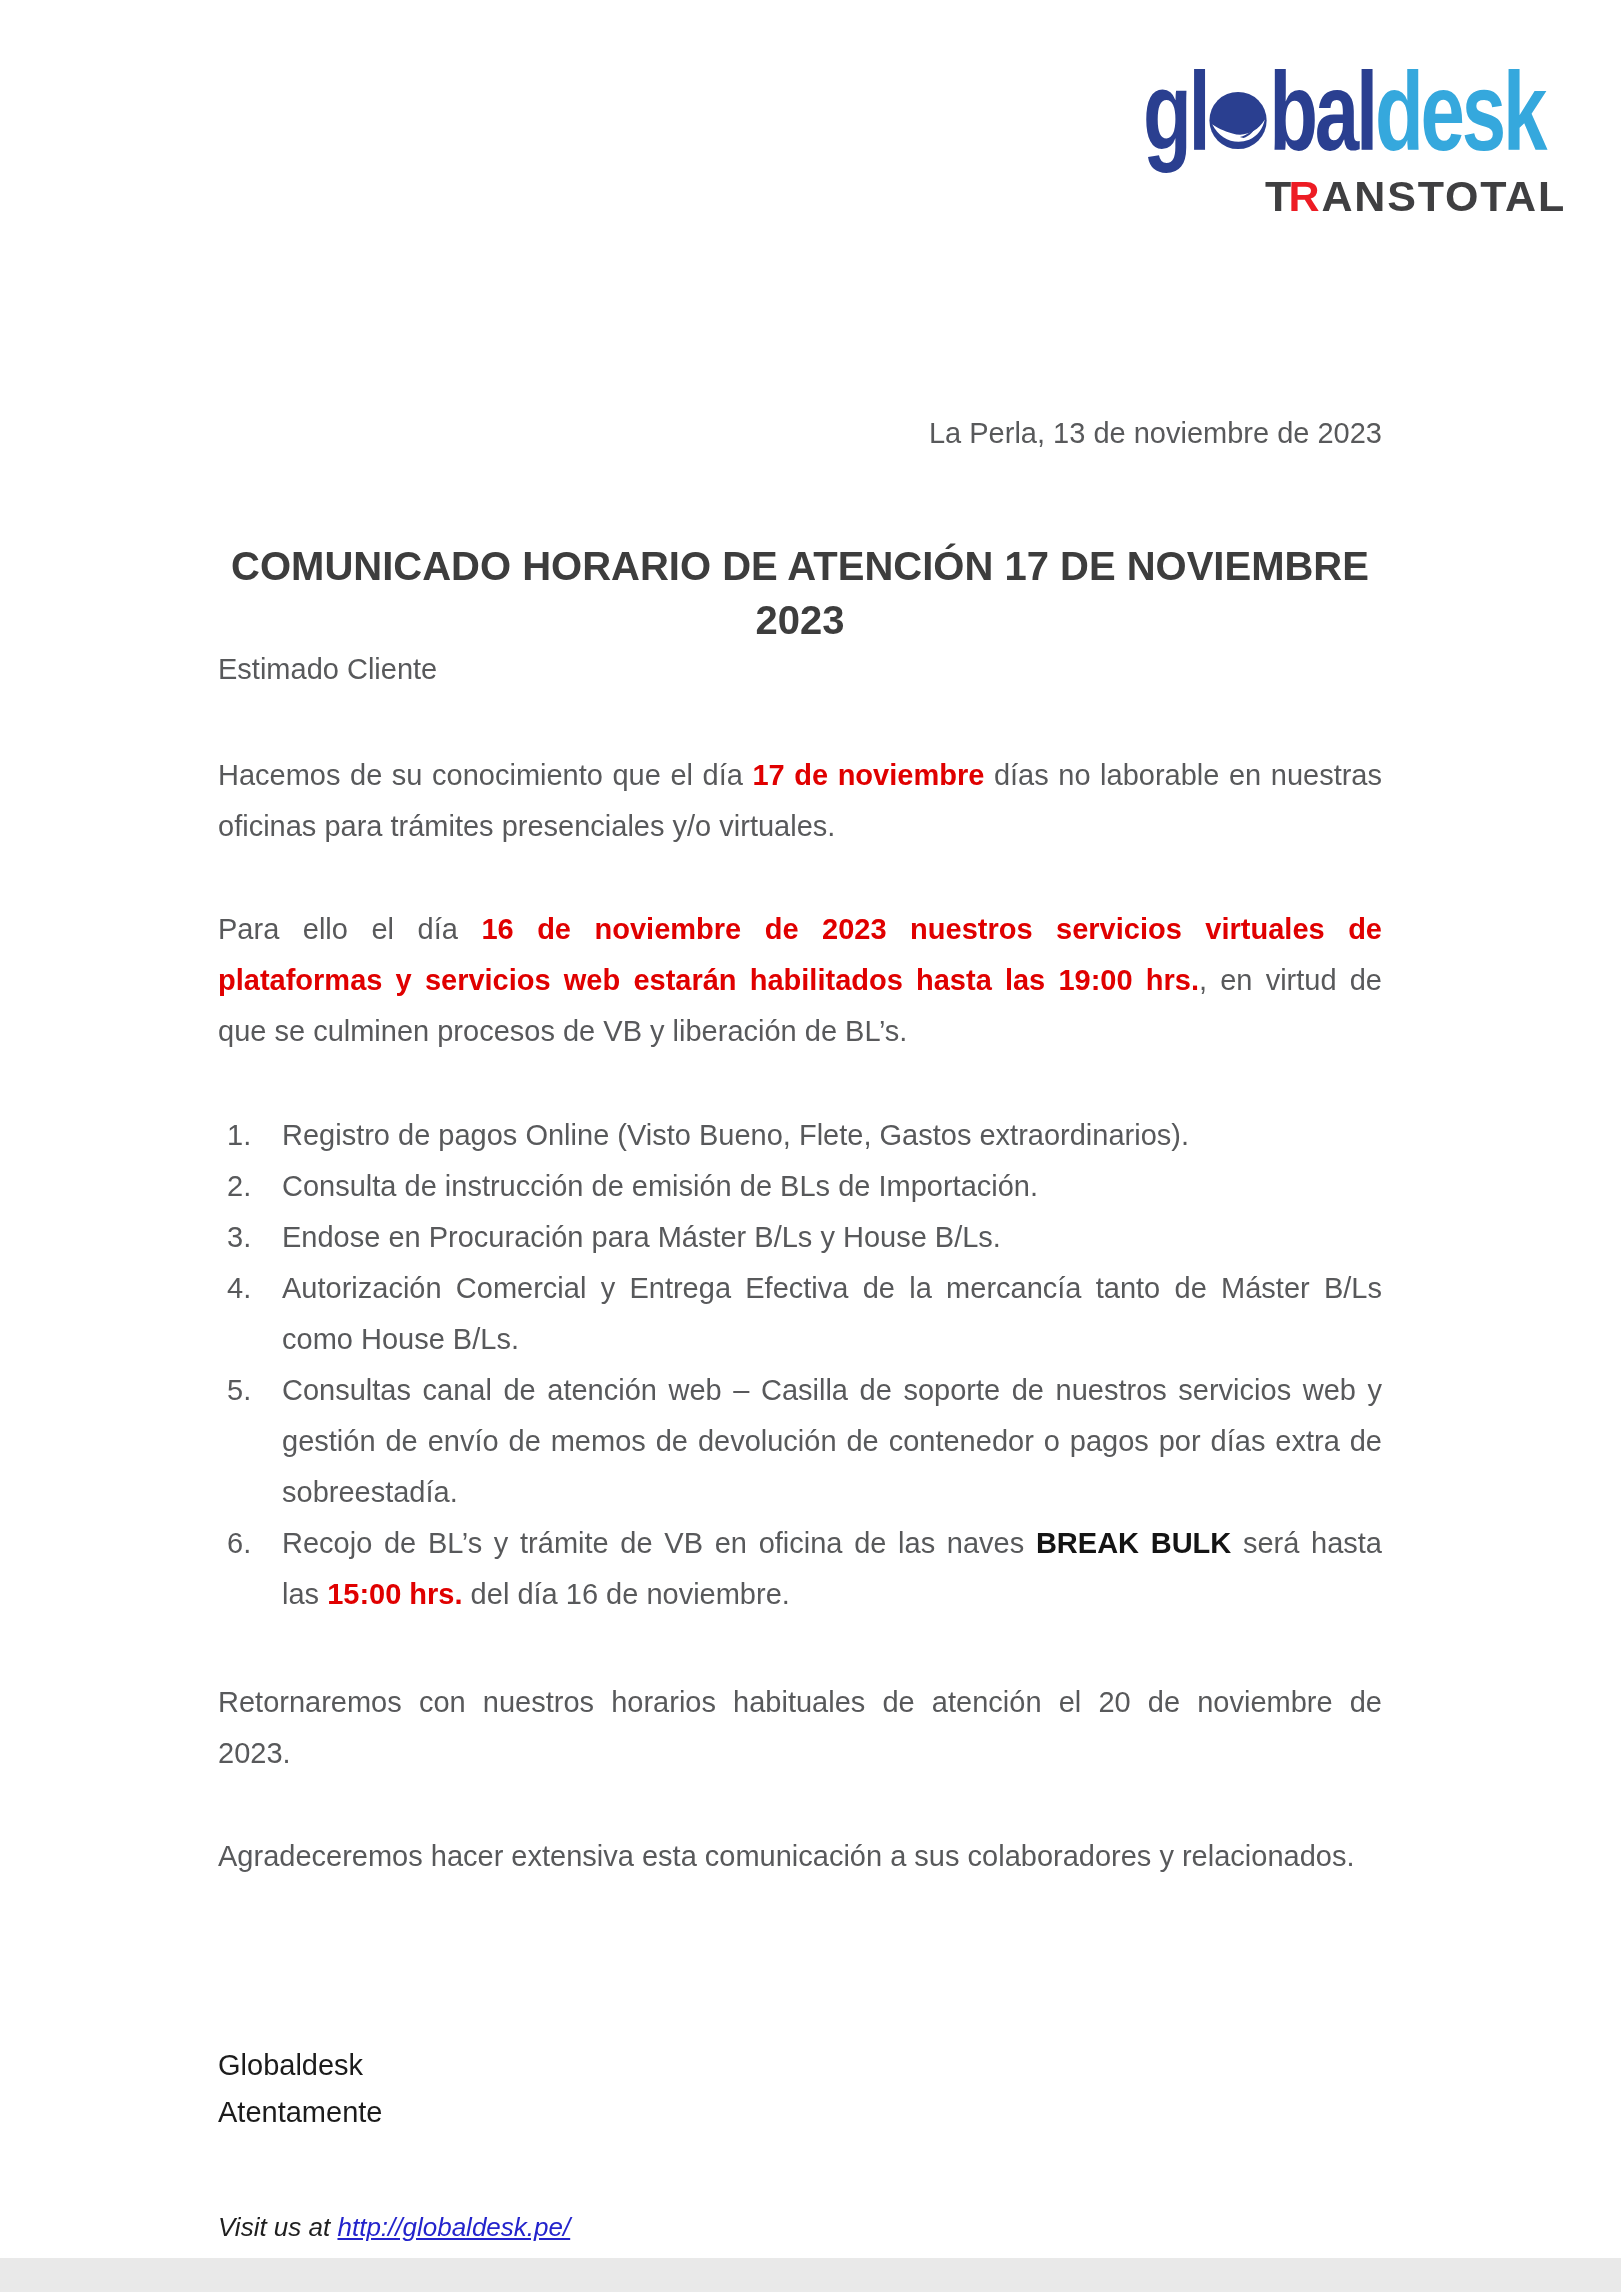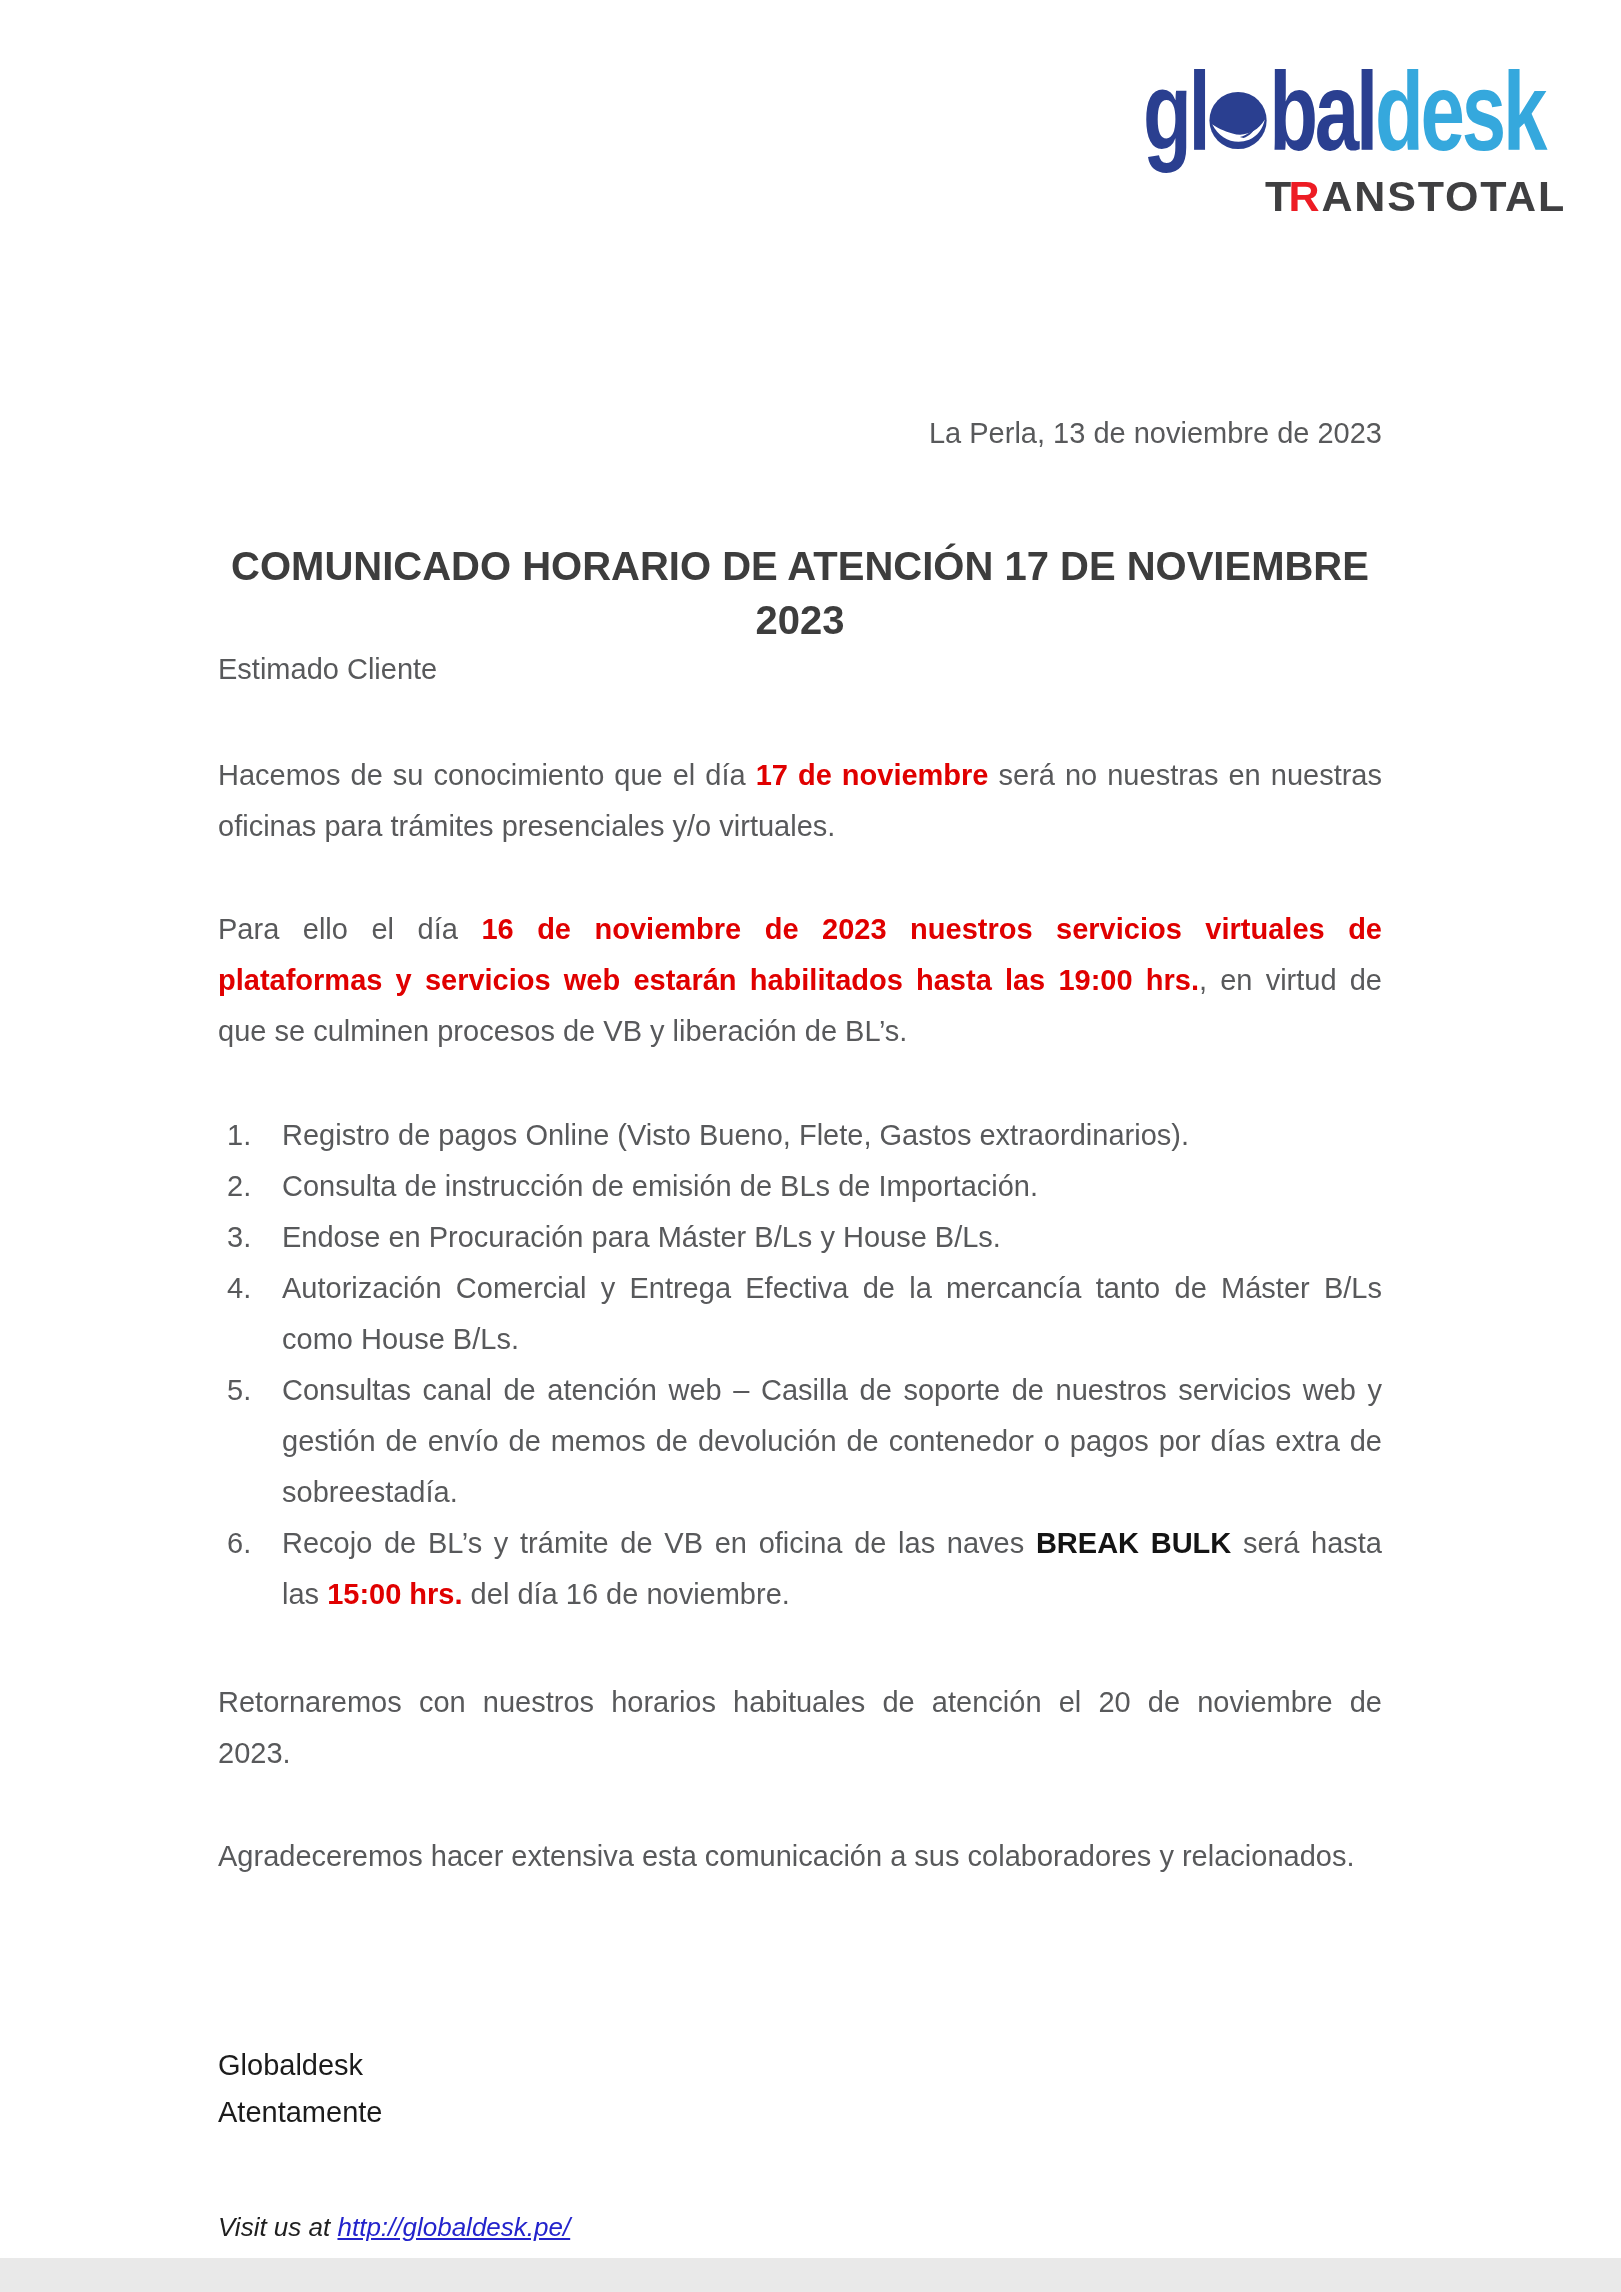--- a/index.html
+++ b/index.html
@@ -70,21 +70,21 @@
     </div>
   </div>
 
   <div class="blk date">La Perla, 13 de noviembre de 2023</div>
 
   <div class="blk title">COMUNICADO HORARIO DE ATENCIÓN 17 DE NOVIEMBRE 2023</div>
 
   <div class="blk greeting">Estimado Cliente</div>
 
   <div class="blk p1">
-    <span class="ln j"><span>Hacemos de su conocimiento que el día </span><span class="rb">17 de noviembre</span><span> será no nuestras en nuestras</span></span>
+    <span class="ln j"><span>Hacemos de su conocimiento que el día </span><span class="rb">17 de noviembre</span><span> días no laborable en nuestras</span></span>
     <span class="ln"><span>oficinas para trámites presenciales y/o virtuales.</span></span>
   </div>
 
   <div class="blk p2">
     <span class="ln j"><span>Para ello el día </span><span class="rb">16 de noviembre de 2023 nuestros servicios virtuales de</span></span>
     <span class="ln j"><span class="rb">plataformas y servicios web estarán habilitados hasta las 19:00 hrs.</span><span>, en virtud de</span></span>
     <span class="ln"><span>que se culminen procesos de VB y liberación de BL’s.</span></span>
   </div>
 
   <div class="blk listwrap">

